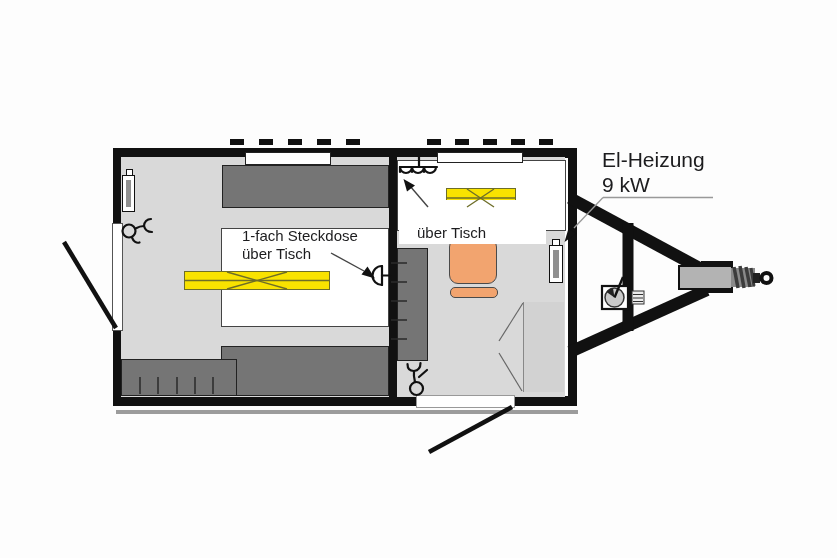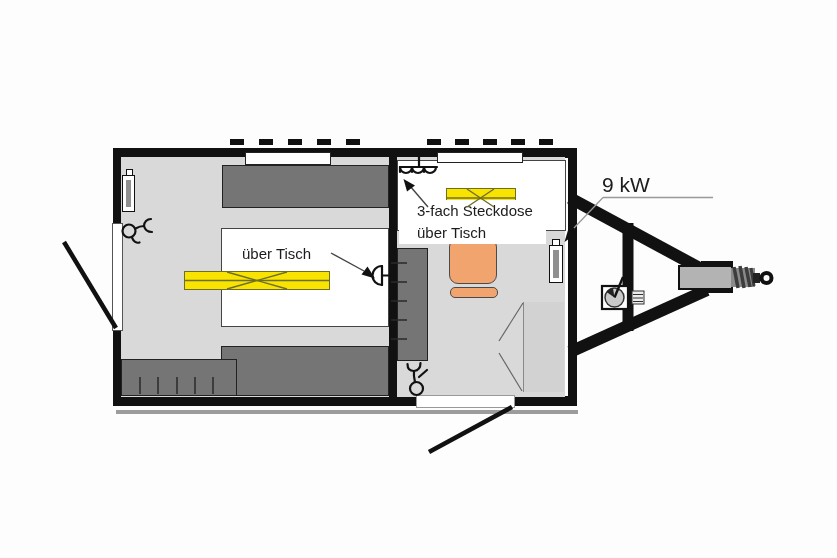--- a/index.html
+++ b/index.html
@@ -92,23 +92,24 @@
   <div class="abs heater-body" style="left:549px;top:245px;width:14px;height:38px;"></div>
   <div class="abs heater-core" style="left:553px;top:250px;width:6px;height:28px;"></div>
 
   <div class="abs divider"></div>
   <div class="abs window window-left"></div>
   <div class="abs window window-right"></div>
   <div class="abs door-opening-left"></div>
   <div class="abs door-opening-bottom"></div>
 
   <div class="abs lbl-bg"></div>
+  <div class="lbl" style="left:242px;top:227px;">1-fach Steckdose</div>
   <div class="lbl" style="left:242px;top:245px;">über Tisch</div>
-  <div class="lbl" style="left:417px;top:202px;">3-fach Steckdose</div>
   <div class="lbl" style="left:417px;top:224px;">über Tisch</div>
+  <div class="lbl-big" style="left:602px;top:148px;">El-Heizung</div>
   <div class="lbl-big" style="left:602px;top:173px;">9 kW</div>
 
   <svg id="overlay" width="837" height="558" viewBox="0 0 837 558">
 
     <g>
       <line class="bar" x1="570" y1="198" x2="707" y2="272"></line>
       <line class="bar" x1="570" y1="352" x2="707" y2="290"></line>
       <line class="bar" x1="628" y1="223" x2="628" y2="331" style="stroke-width:11"></line>
       <rect class="fw" x="701" y="261" width="32" height="32"></rect>
     </g>

